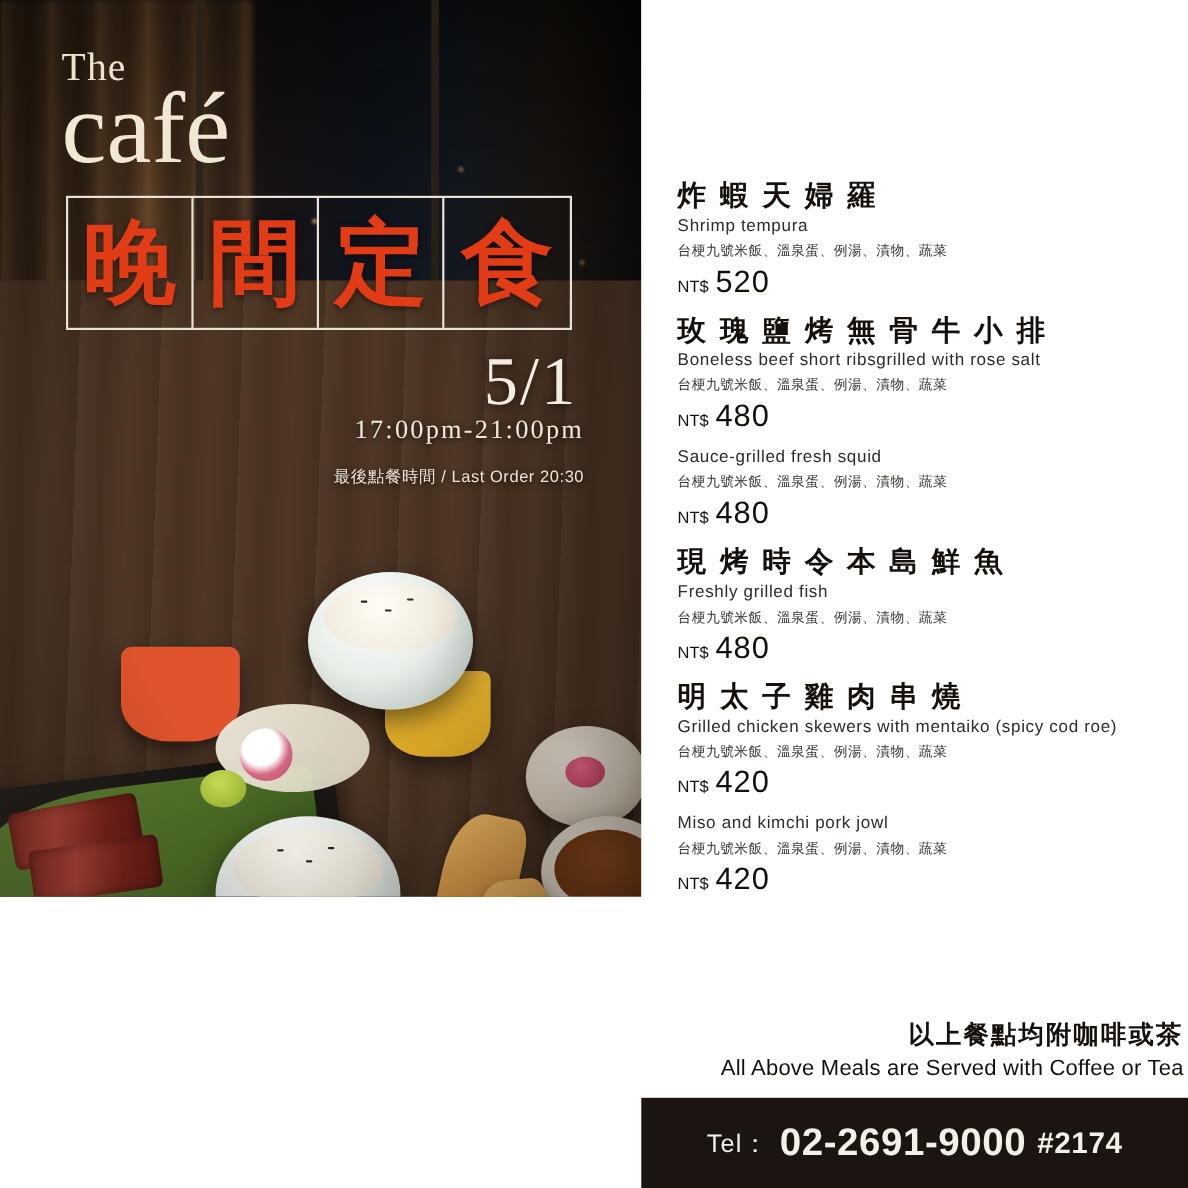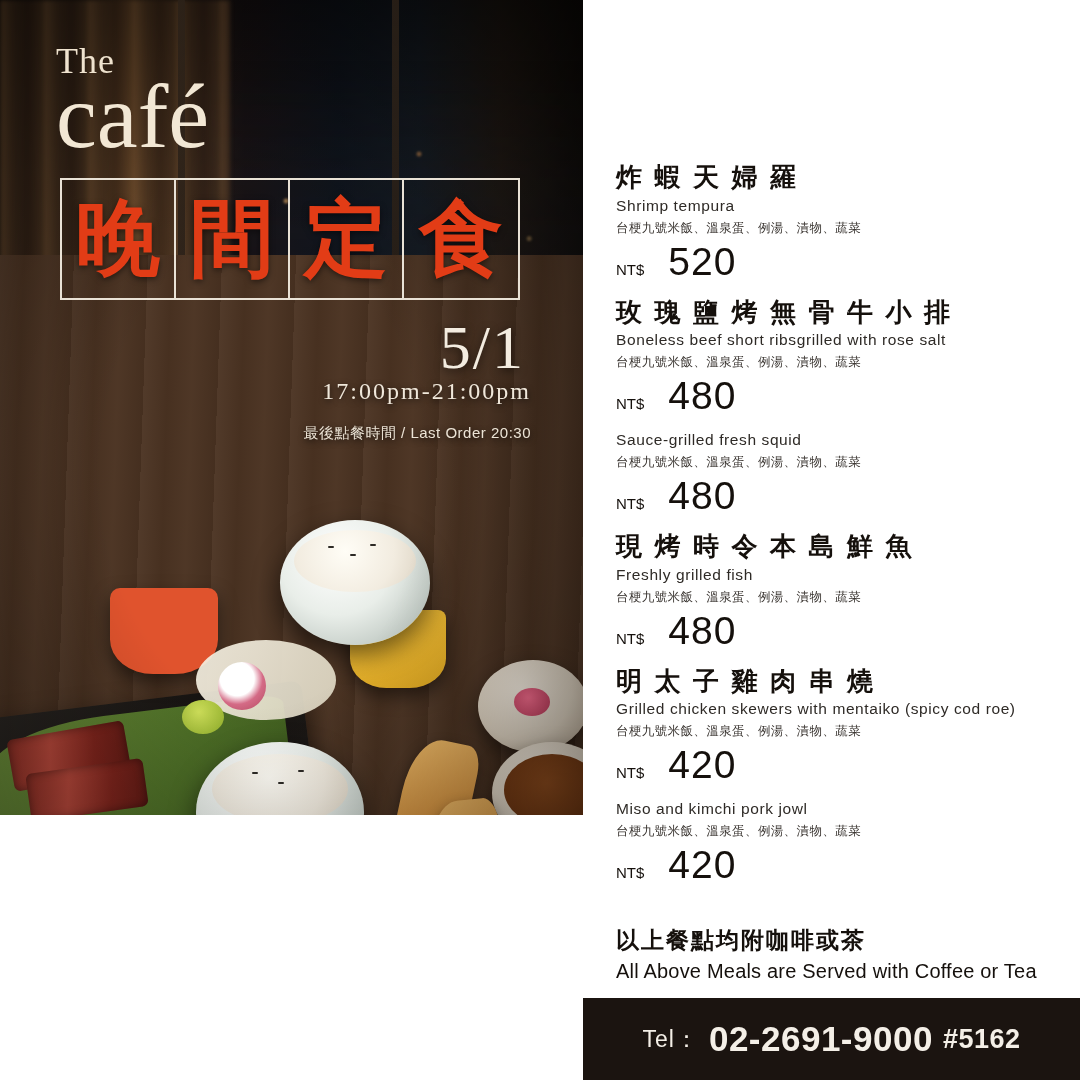--- a/index.html
+++ b/index.html
@@ -208,25 +208,25 @@
     line-height: 1.25;
   }
   .item-en {
     font-size: 15.5px; color: #2e2a26; letter-spacing: .6px; margin-top: 2px;
     font-family: "Liberation Sans", sans-serif;
   }
   .item-sides {
     font-size: 12.5px; color: #3a3531; margin-top: 5px; letter-spacing: .4px;
     font-family: "Liberation Serif", serif;
   }
-  .price-row { margin-top: 3px; display: flex; align-items: baseline; gap: 24px; }
+  .price-row { margin-top: 3px; display: flex; align-items: baseline; gap: 6px; }
   .price-cur { font-size: 15px; color: #15100c; }
-  .price-val { font-size: 39px; color: #15100c; font-weight: 400; letter-spacing: 1px; }
-
-  .note { position: absolute; left: 33px; top: 925px; width: 460px; }
+  .price-val { font-size: 28px; color: #15100c; font-weight: 400; letter-spacing: 1px; }
+
+  .note { position: absolute; left: 33px; top: 925px; width: 460px; text-align: right; }
   .note-zh {
     font-family: "Liberation Serif", serif;
     font-size: 23px; letter-spacing: 2px; color: #15100c; font-weight: 700;
   }
   .note-en { font-size: 20px; color: #15100c; margin-top: 4px; letter-spacing: .2px; }
 
   .tel-bar {
     position: absolute; left: 0; bottom: 0; width: 497px; height: 82px;
     background: #1b1410; display: flex; align-items: center; justify-content: center;
     gap: 10px; color: #f4efe7;
@@ -381,17 +381,17 @@
     </div>
 
     <div class="note">
       <div class="note-zh">以上餐點均附咖啡或茶</div>
       <div class="note-en">All Above Meals are Served with Coffee or Tea</div>
     </div>
 
     <div class="tel-bar">
       <span class="tel-label">Tel：</span>
       <span class="tel-number">02-2691-9000</span>
-      <span class="tel-ext">#5162</span>
+      <span class="tel-ext">#2174</span>
     </div>
   </div>
 
 </div>
 
 </body></html>

